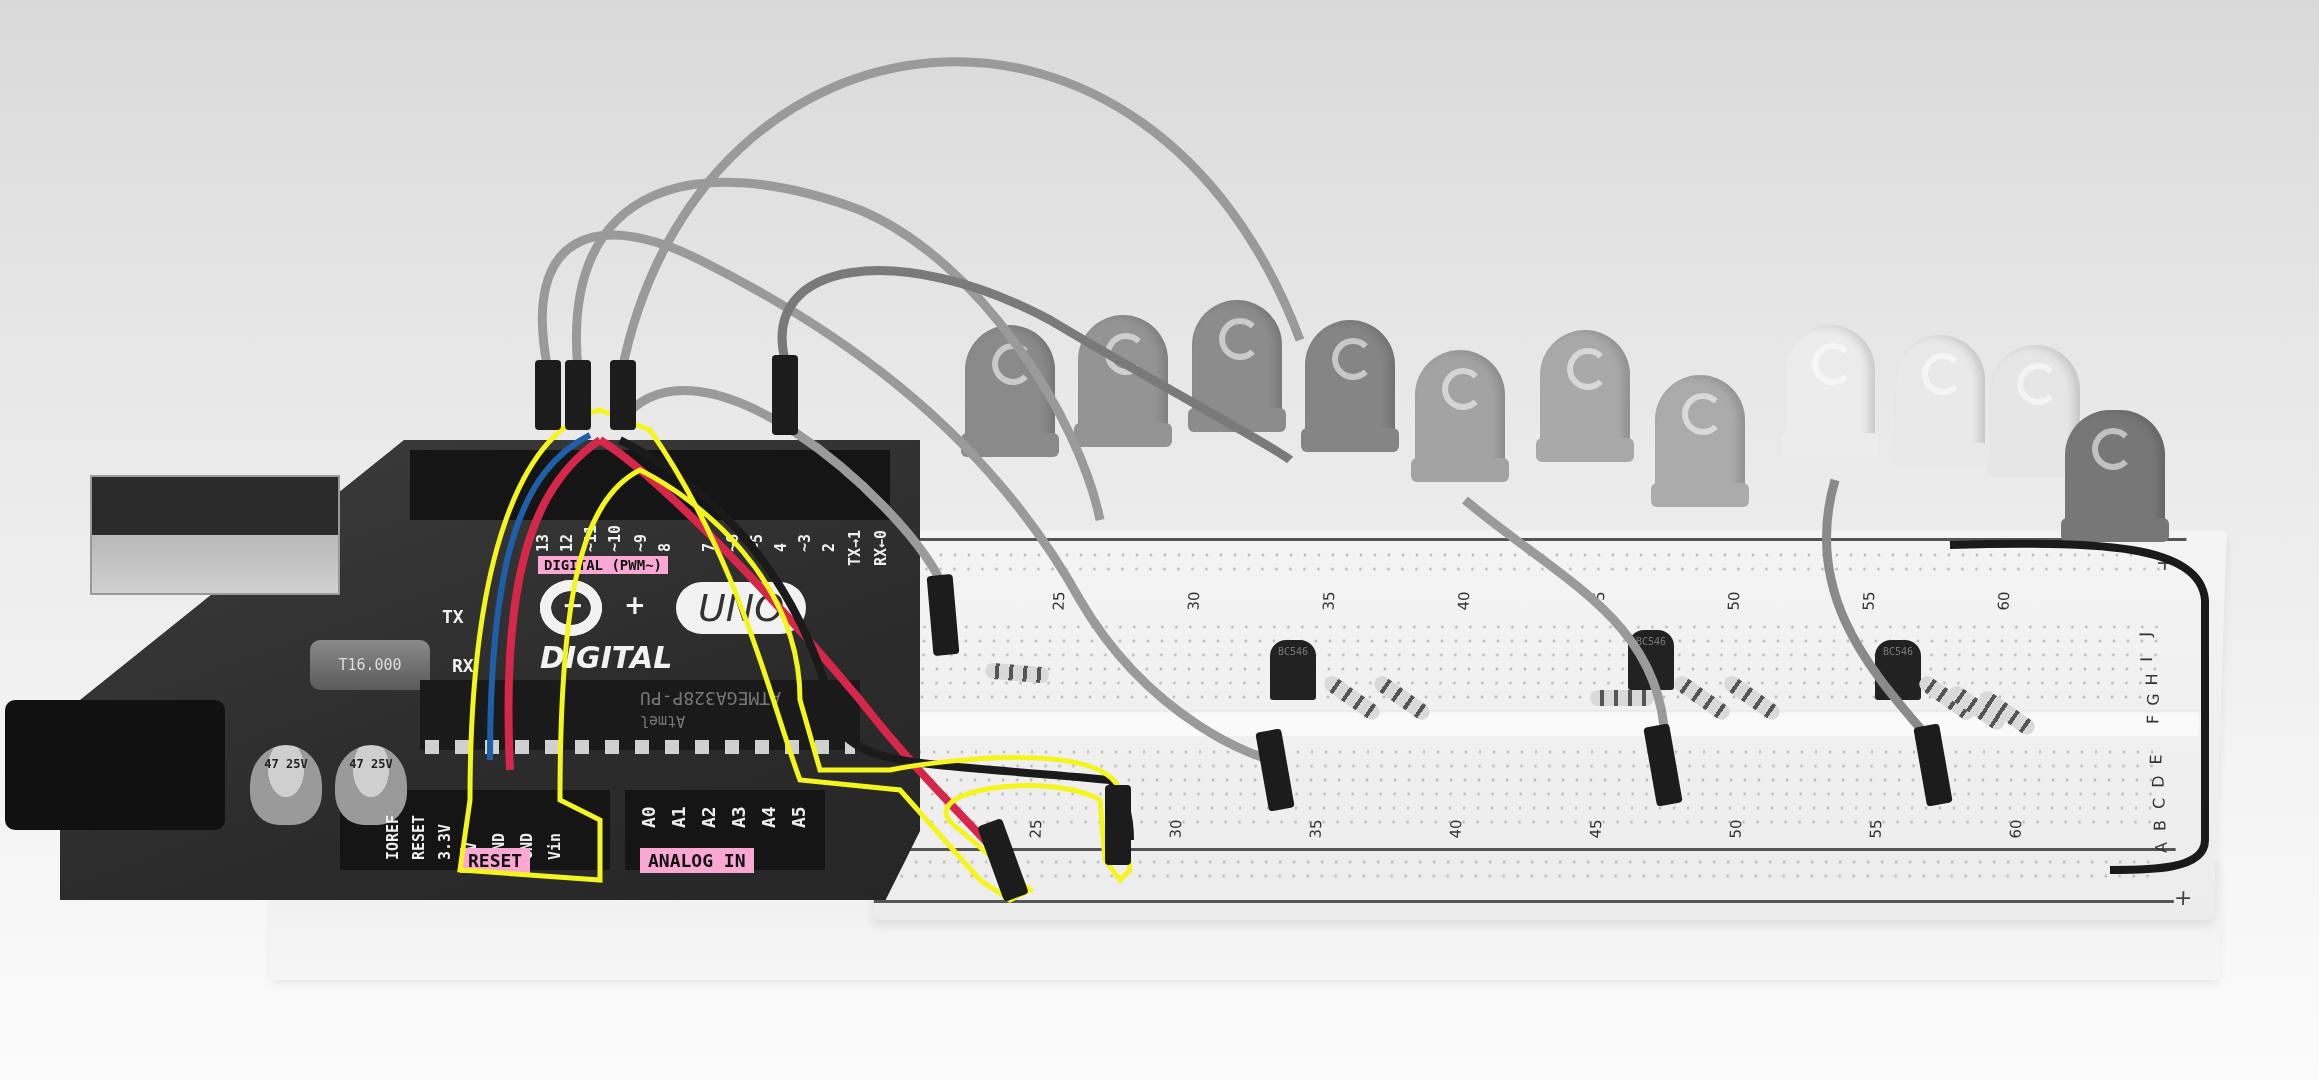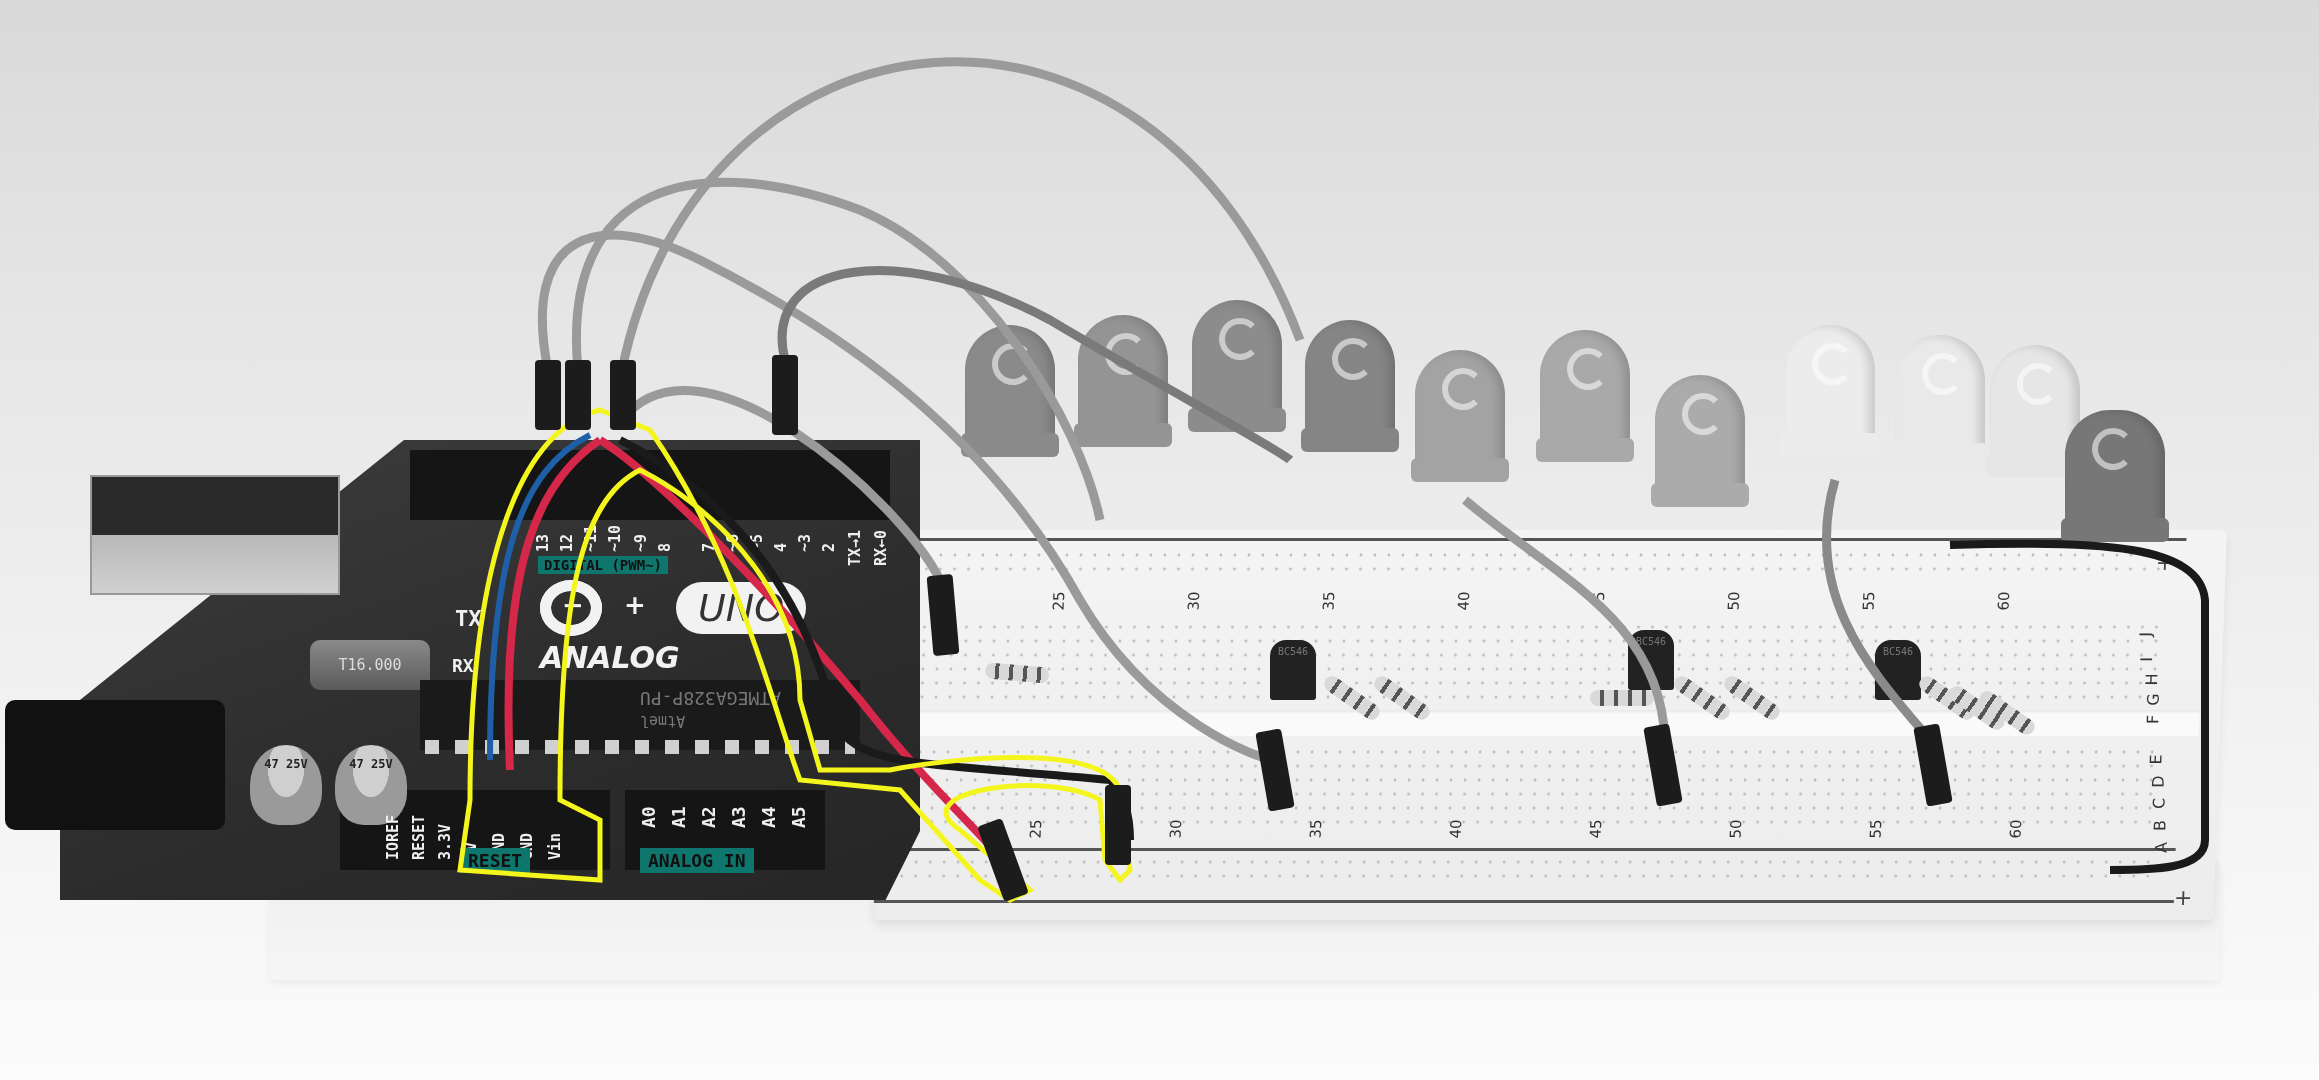--- a/index.html
+++ b/index.html
@@ -57,21 +57,21 @@
   .dc-jack {
     position: absolute; left: 5px; top: 700px; width: 220px; height: 130px;
     background: #111; border-radius: 10px; z-index: 4;
   }
   .header-strip { position: absolute; background: #151515; z-index: 4; }
   .label {
     position: absolute; color: #f0f0f0; font-weight: bold; z-index: 5;
     font-family: "DejaVu Sans Mono", monospace;
   }
   .label-box {
-    position: absolute; background: #0f766e; color: #111; font-weight: bold; z-index: 5;
+    position: absolute; background: #f9a8d4; color: #111; font-weight: bold; z-index: 5;
     padding: 2px 8px; font-family: "DejaVu Sans Mono", monospace; font-size: 18px;
   }
   .pin-label {
     position: absolute; color: #eee; font-size: 15px; font-weight: bold;
     transform: rotate(-90deg); transform-origin: left top; z-index: 5;
     font-family: "DejaVu Sans Mono", monospace; white-space: nowrap;
   }
   .logo {
     position: absolute; left: 540px; top: 580px; z-index: 5;
     display: flex; align-items: center; gap: 6px;
@@ -218,22 +218,22 @@
 
   <div class="logo">
     <div class="inf">
       <span></span>
         <span></span>
       <b style="left:22px;">−</b>
         <b style="left:84px;">+</b>
     </div>
     <span class="uno-pill">UNO</span>
   </div>
-  <span class="arduino-word">ANALOG</span>
-  <span class="label" style="left:455px;top:606px;font-size:22px;">TX</span>
+  <span class="arduino-word">DIGITAL</span>
+  <span class="label" style="left:442px;top:606px;font-size:18px;">TX</span>
   <span class="label" style="left:452px;top:655px;font-size:18px;">RX</span>
 
   <div class="crystal">T16.000</div>
   <div class="chip"></div>
   <div class="chip-pins"></div>
   <span class="chip-text" style="left:640px;top:688px;">ATMEGA328P-PU</span>
   <span class="chip-text" style="left:640px;top:712px;font-size:15px;">Atmel</span>
 
   <div class="cap" style="left:250px;top:745px;">47 25V</div>
   <div class="cap" style="left:335px;top:745px;">47 25V</div>

